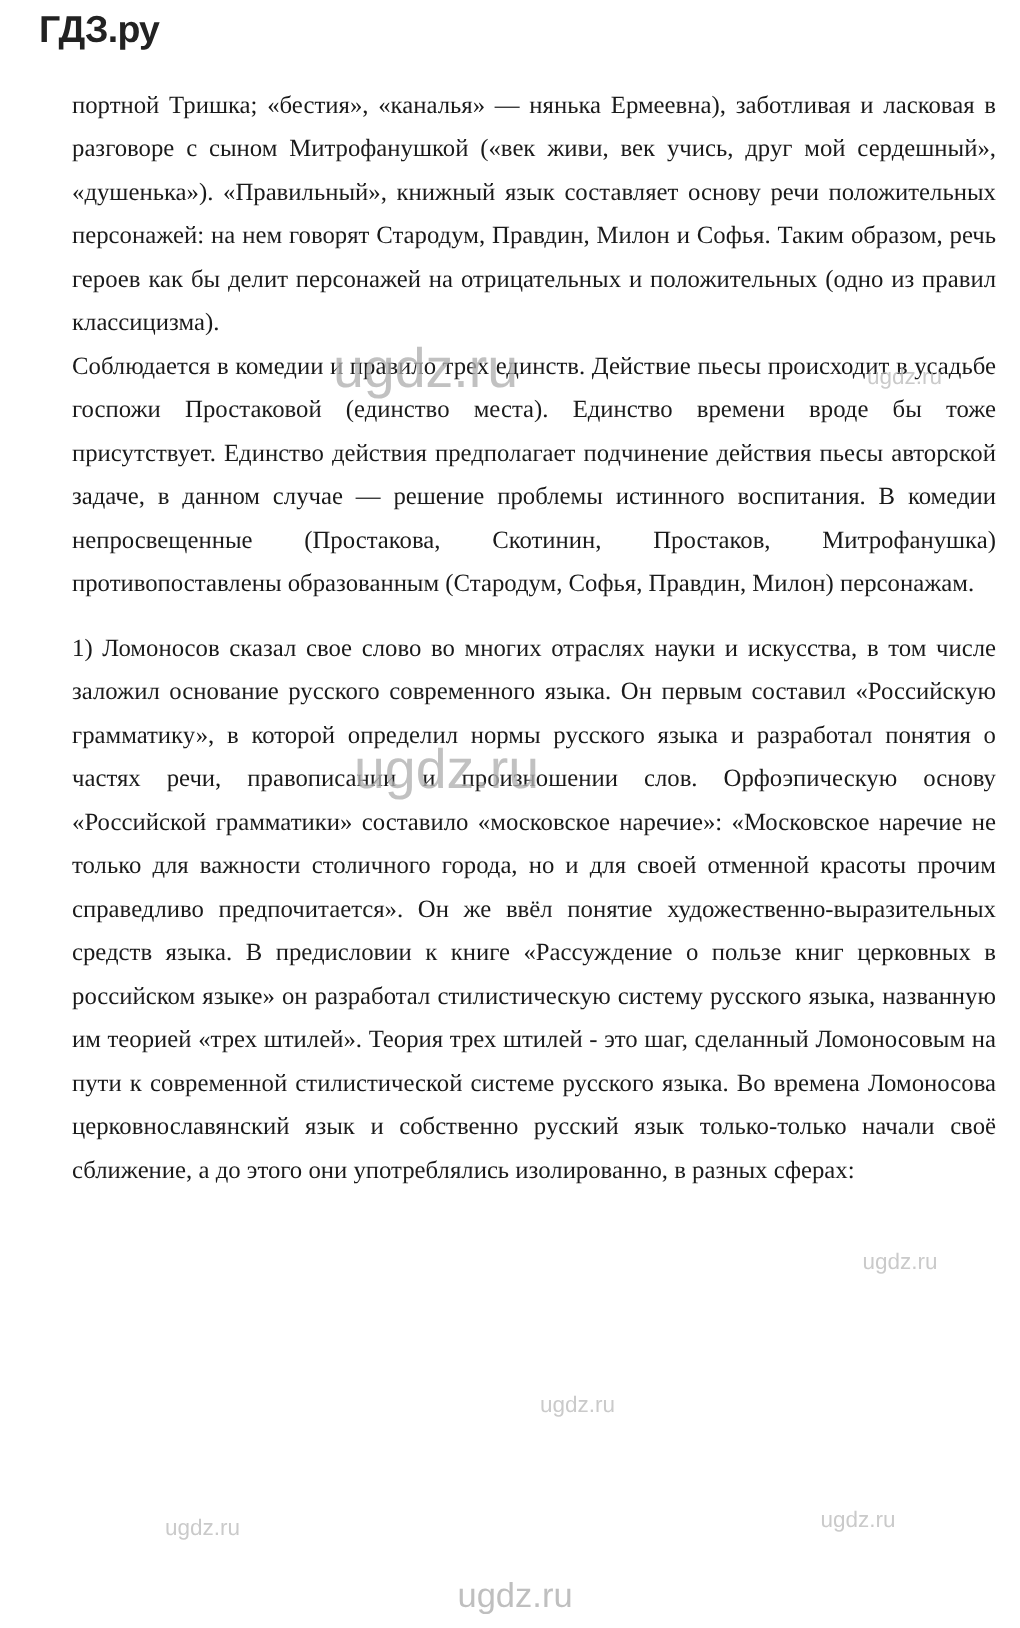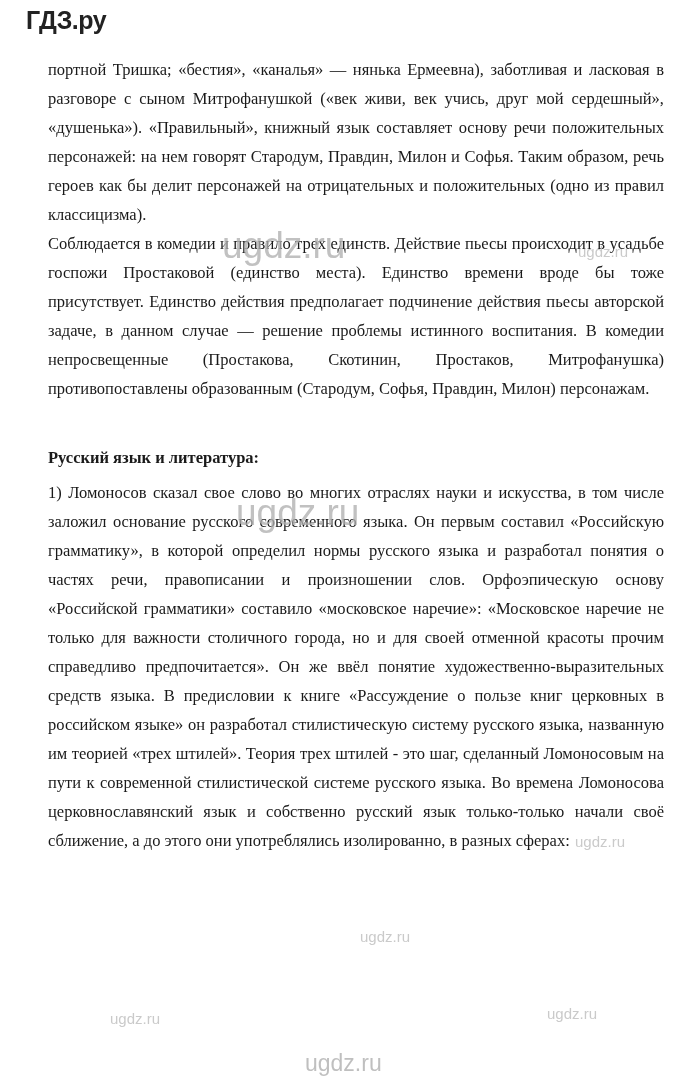--- a/index.html
+++ b/index.html
@@ -87,21 +87,20 @@
 <body>
 
 <div class="page">
 
   <div class="site-logo">ГДЗ.ру</div>
 
   <div class="content">
     <p class="para">портной Тришка; «бестия», «каналья» — нянька Ермеевна), заботливая и ласковая в разговоре с сыном Митрофанушкой («век живи, век учись, друг мой сердешный», «душенька»). «Правильный», книжный язык составляет основу речи положительных персонажей: на нем говорят Стародум, Правдин, Милон и Софья. Таким образом, речь героев как бы делит персонажей на отрицательных и положительных (одно из правил классицизма).</p>
     <p class="para">Соблюдается в комедии и правило трех единств. Действие пьесы происходит в усадьбе госпожи Простаковой (единство места). Единство времени вроде бы тоже присутствует. Единство действия предполагает подчинение действия пьесы авторской задаче, в данном случае — решение проблемы истинного воспитания. В комедии непросвещенные (Простакова, Скотинин, Простаков, Митрофанушка) противопоставлены образованным (Стародум, Софья, Правдин, Милон) персонажам.</p>
     <div class="spacer"></div>
-    <p class="heading">Русский язык и литература:</p>
     <p class="para">1) Ломоносов сказал свое слово во многих отраслях науки и искусства, в том числе заложил основание русского современного языка. Он первым составил «Российскую грамматику», в которой определил нормы русского языка и разработал понятия о частях речи, правописании и произношении слов. Орфоэпическую основу «Российской грамматики» составило «московское наречие»: «Московское наречие не только для важности столичного города, но и для своей отменной красоты прочим справедливо предпочитается». Он же ввёл понятие художественно-выразительных средств языка. В предисловии к книге «Рассуждение о пользе книг церковных в российском языке» он разработал стилистическую систему русского языка, названную им теорией «трех штилей». Теория трех штилей - это шаг, сделанный Ломоносовым на пути к современной стилистической системе русского языка. Во времена Ломоносова церковнославянский язык и собственно русский язык только-только начали своё сближение, а до этого они употреблялись изолированно, в разных сферах:</p>
   </div>
 
   <div class="wm wm-big" style="top:225px; left:222px;">ugdz.ru</div>
   <div class="wm wm-big" style="top:492px; left:236px;">ugdz.ru</div>
   <div class="wm wm-small" style="top:243px; left:578px;">ugdz.ru</div>
   <div class="wm wm-small" style="top:833px; left:575px;">ugdz.ru</div>
   <div class="wm wm-small" style="top:928px; left:360px;">ugdz.ru</div>
   <div class="wm wm-small" style="top:1010px; left:110px;">ugdz.ru</div>
   <div class="wm wm-small" style="top:1005px; left:547px;">ugdz.ru</div>

